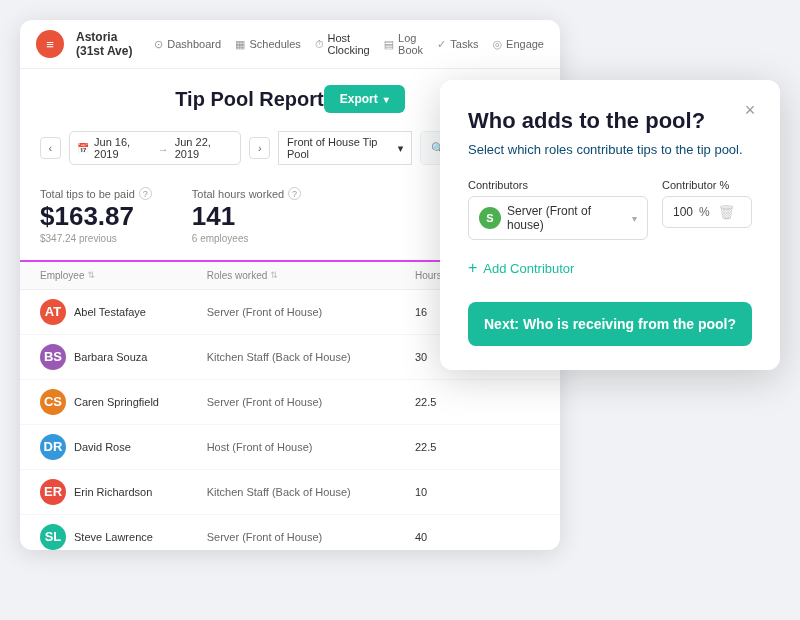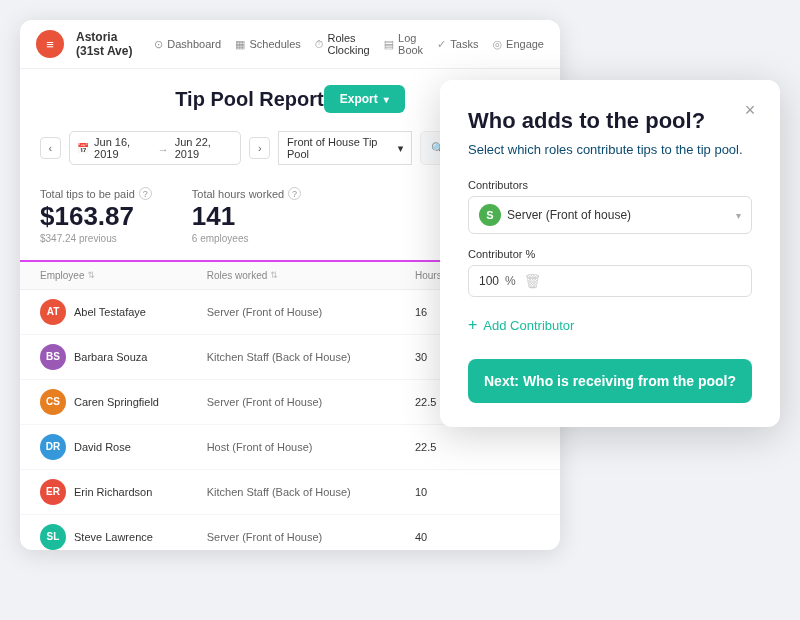--- a/index.html
+++ b/index.html
@@ -233,21 +233,21 @@
       align-items: center;
       gap: 8px;
     }
     .avatar-placeholder {
       width: 26px;
       height: 26px;
       border-radius: 50%;
       display: flex;
       align-items: center;
       justify-content: center;
-      font-size: 10px;
+      font-size: 13px;
       font-weight: 600;
       color: white;
       flex-shrink: 0;
     }
     .employee-name { font-size: 11px; color: #333; font-weight: 500; }
     .role-text { flex: 2.5; font-size: 11px; color: #666; }
     .hours-text { flex: 1.5; font-size: 11px; color: #333; }
 
     
     .modal-card {
@@ -285,21 +285,20 @@
     }
     .modal-subtitle {
       font-size: 13px;
       color: #0c4a6e;
       margin-bottom: 22px;
     }
     .form-row {
       display: flex;
       gap: 14px;
       margin-bottom: 14px;
-      flex-direction: column;
     }
     .form-group {
       display: flex;
       flex-direction: column;
       gap: 5px;
     }
     .form-group.contributors { flex: 2; }
     .form-group.percentage { flex: 1; }
     .form-label {
       font-size: 11px;
@@ -406,21 +405,21 @@
         <div class="nav-item">
           <span class="nav-icon">⊙</span>
           <span>Dashboard</span>
         </div>
         <div class="nav-item">
           <span class="nav-icon">▦</span>
           <span>Schedules</span>
         </div>
         <div class="nav-item active">
           <span class="nav-icon">⏱</span>
-          <span>Roles Clocking</span>
+          <span>Host Clocking</span>
         </div>
         <div class="nav-item">
           <span class="nav-icon">▤</span>
           <span>Log Book</span>
         </div>
         <div class="nav-item">
           <span class="nav-icon">✓</span>
           <span>Tasks</span>
         </div>
         <div class="nav-item">

